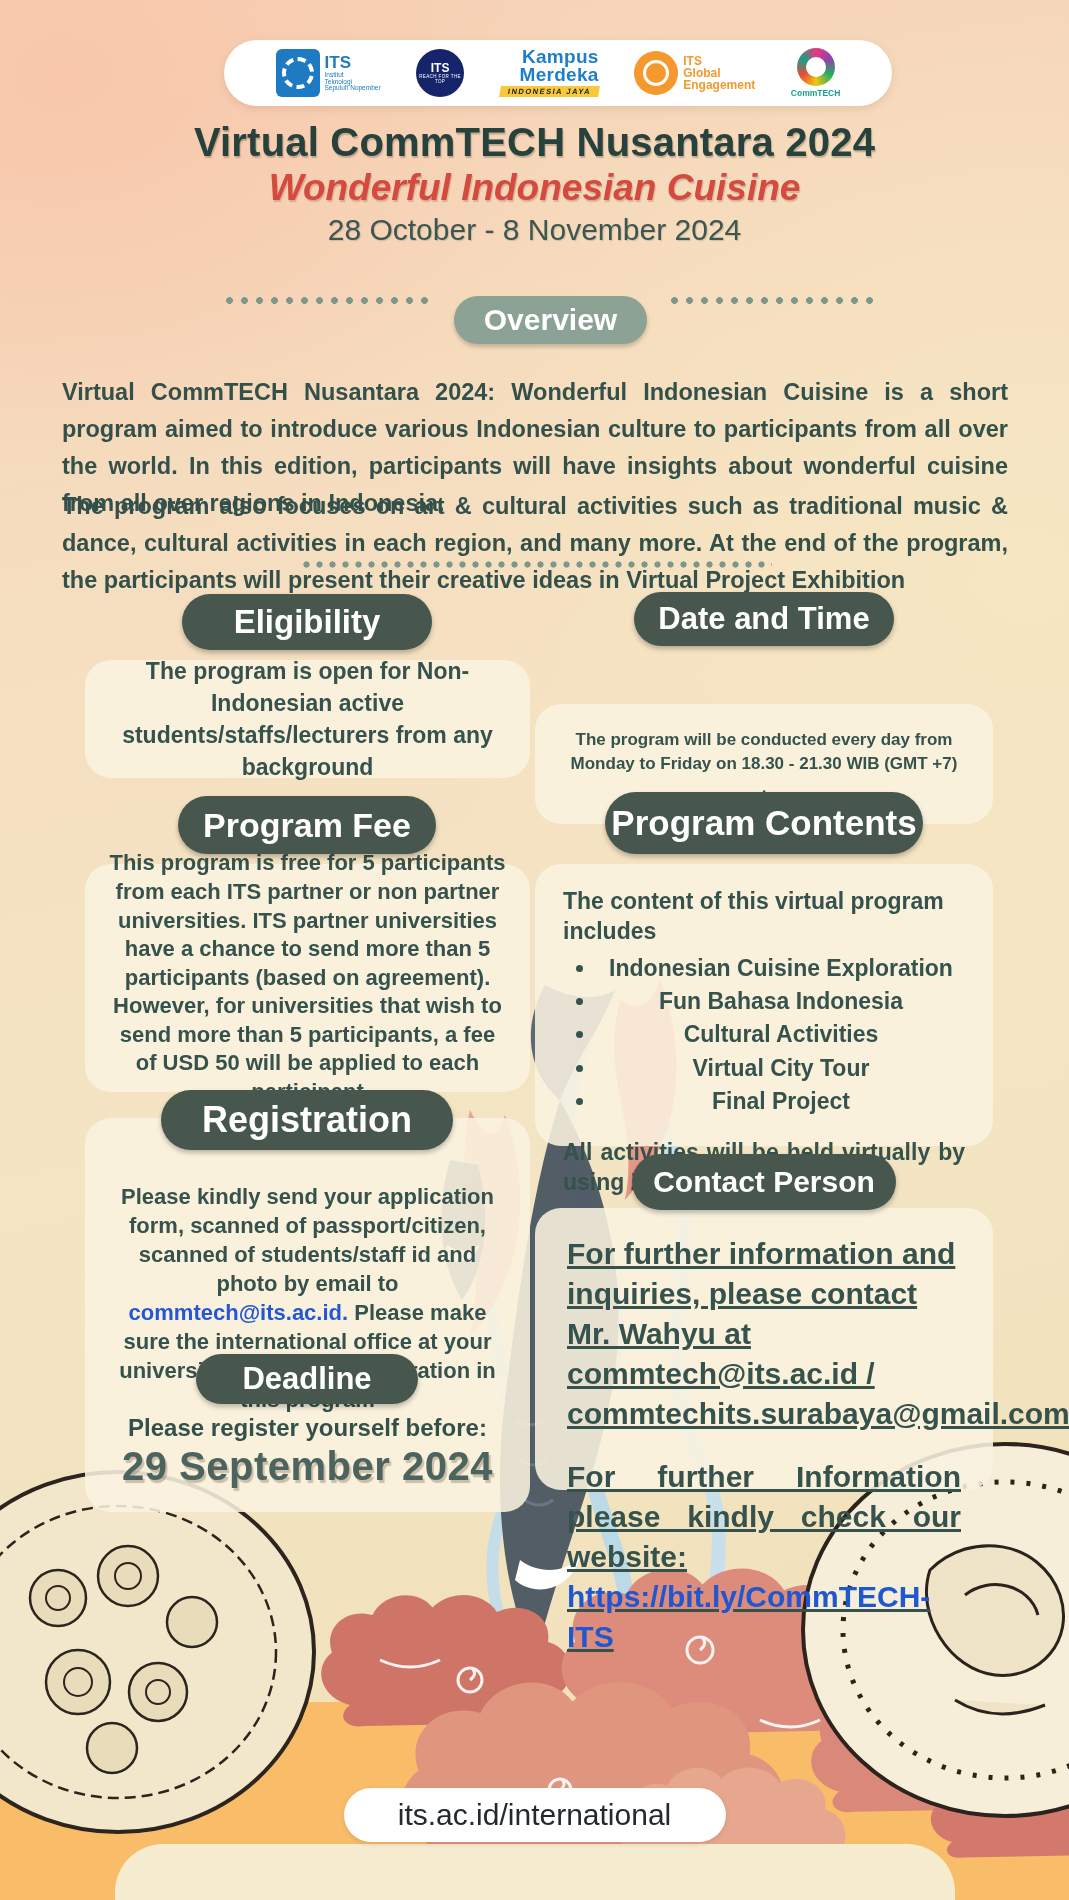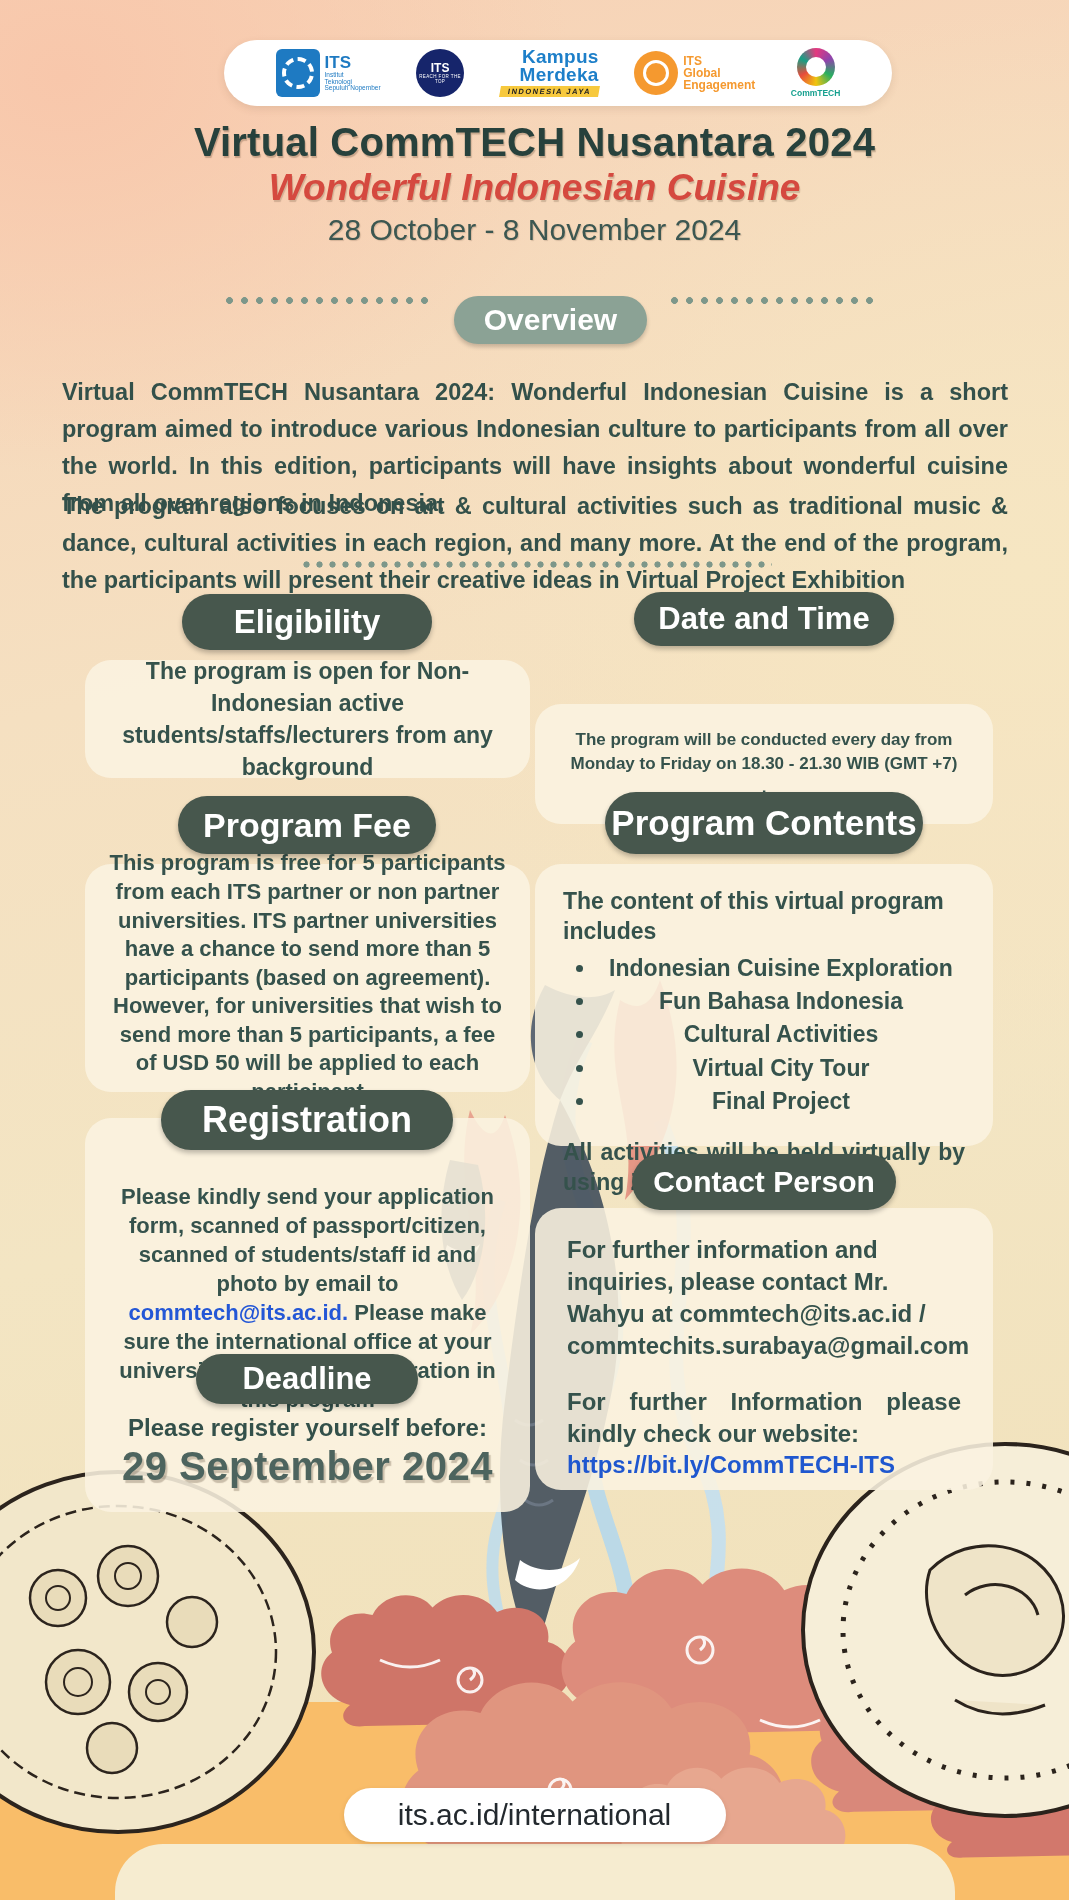--- a/index.html
+++ b/index.html
@@ -71,21 +71,21 @@
   #card-fee{left:85px;top:864px;width:445px;height:228px;font-size:22px;padding:0 22px;box-sizing:border-box;line-height:1.3;}
   #card-contents{left:535px;top:864px;width:458px;height:282px;font-size:23px;padding:22px 28px;box-sizing:border-box;line-height:1.32;}
   #card-contents ul{margin:6px 0 0 12px;padding-left:22px;}
   #card-contents li{margin-bottom:3px;text-align:center;}
   .contents-outro{margin-top:20px;text-align:justify;}
   #card-reg{left:85px;top:1118px;width:445px;height:394px;font-size:22px;padding:64px 26px 0;box-sizing:border-box;text-align:center;line-height:1.32;}
   .email-blue{color:#2457d6;}
   .deadline-note{position:absolute;left:85px;top:1414px;width:445px;text-align:center;font-size:24px;font-weight:bold;color:#33504a;z-index:4;}
   .deadline-date{position:absolute;left:85px;top:1444px;width:445px;text-align:center;font-size:40px;font-weight:bold;color:#4d645e;
     text-shadow:2px 3px 1px rgba(60,40,20,.25);z-index:4;letter-spacing:.5px;}
-  #card-contact{left:535px;top:1208px;width:458px;height:282px;font-size:24px;padding:26px 32px;box-sizing:border-box;line-height:1.33;}
+  #card-contact{left:535px;top:1208px;width:458px;height:282px;font-size:30px;padding:26px 32px;box-sizing:border-box;line-height:1.33;text-decoration:underline;}
   .contact-p2{margin-top:24px;text-align:justify;}
   .link-blue{color:#1f57cf;}
   
   .footer-orange{position:absolute;left:0;top:1702px;width:100%;height:198px;background:#f9bd69;z-index:1;}
   .footer-blob{position:absolute;left:115px;top:1844px;width:840px;height:56px;background:#f6ecd0;
     border-radius:48px 48px 0 0;z-index:4;}
   .url-pill{position:absolute;left:50%;transform:translateX(-50%);top:1788px;width:382px;height:54px;background:#fff;
     border-radius:28px;display:flex;align-items:center;justify-content:center;font-size:30px;color:#23292e;z-index:5;
     box-shadow:0 2px 5px rgba(90,50,10,.15);}
   .decor{position:absolute;left:0;top:0;z-index:2;pointer-events:none;}

